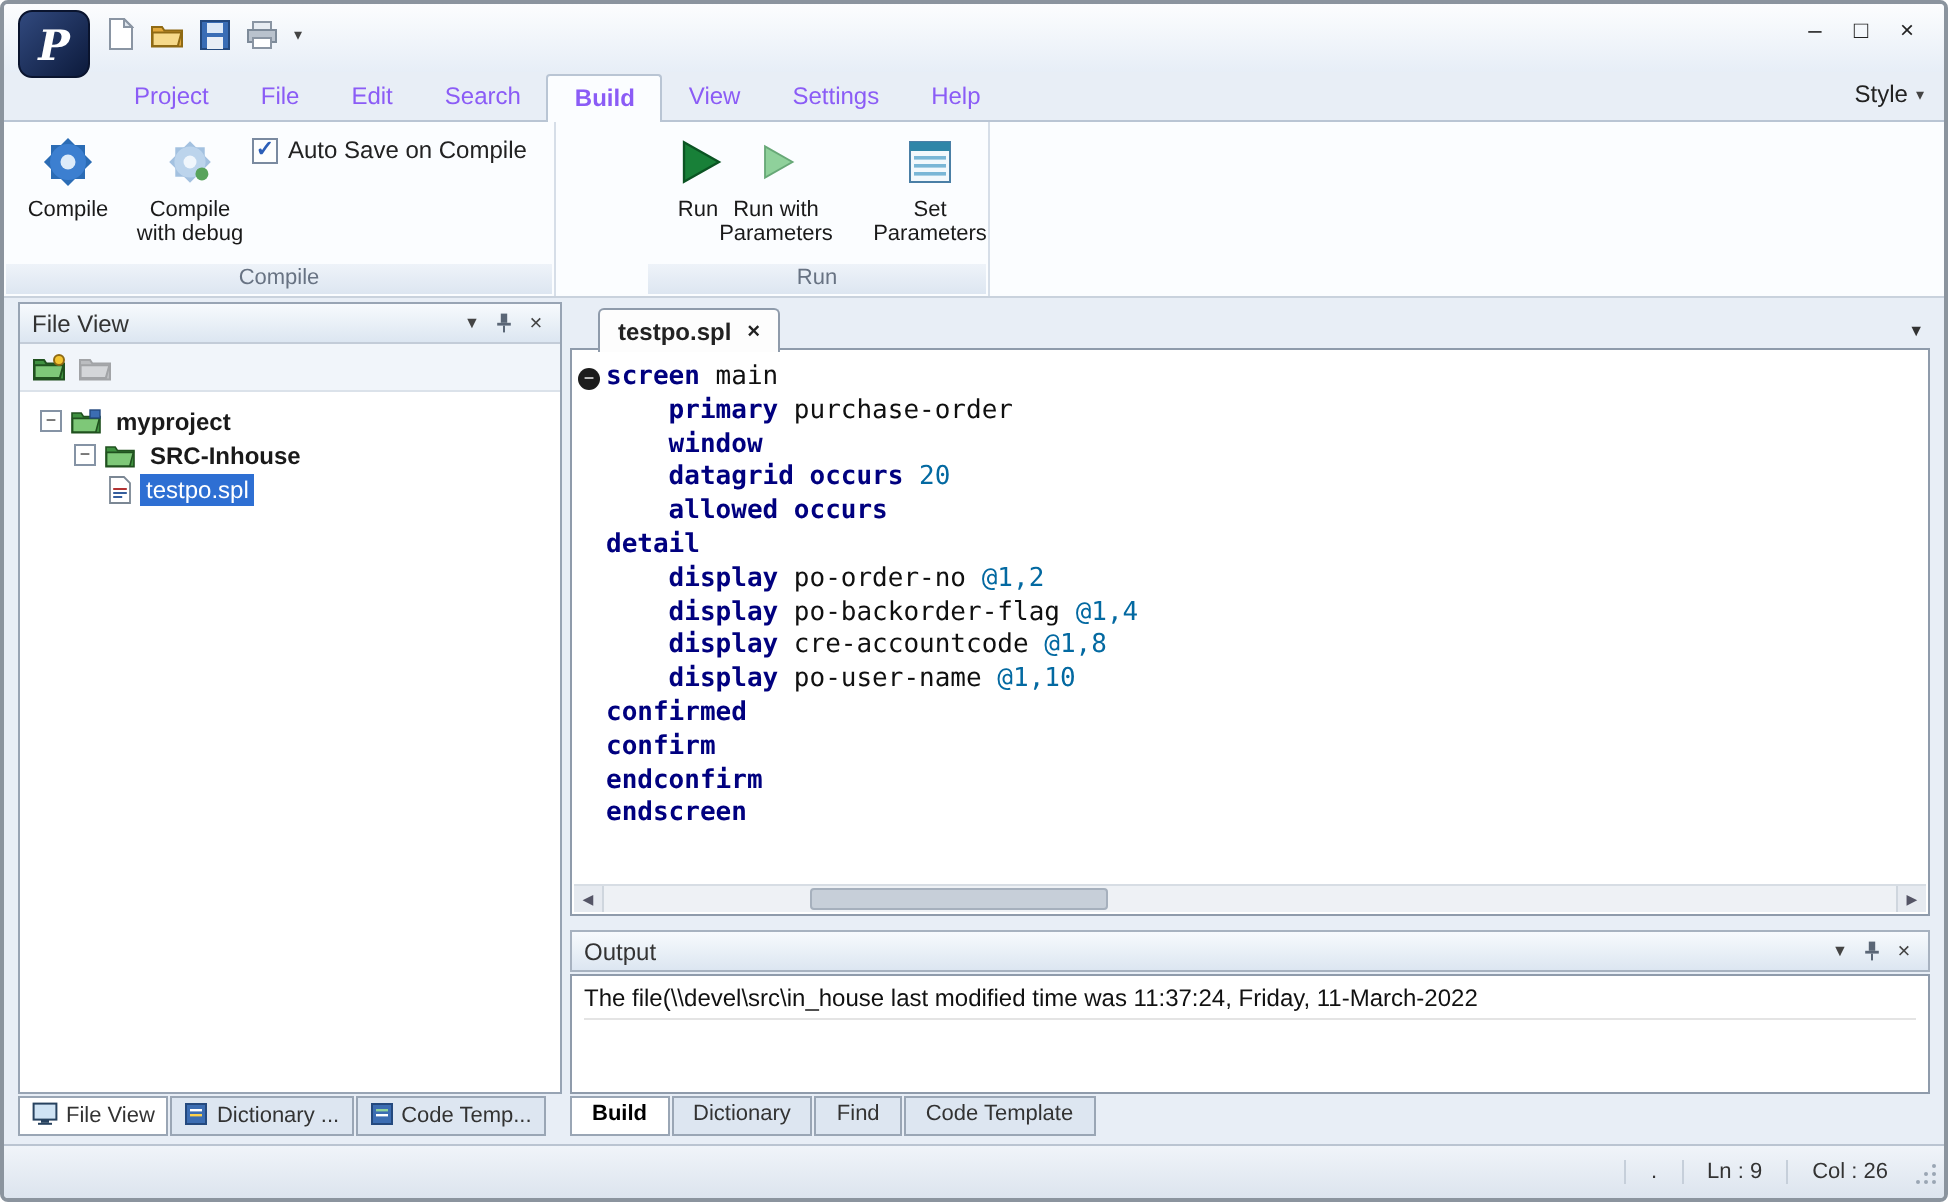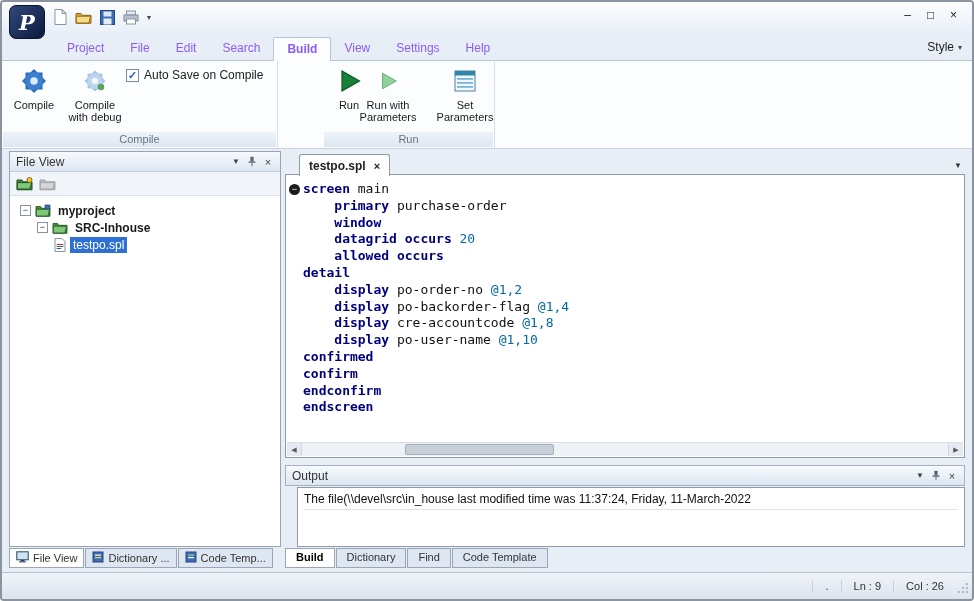--- a/index.html
+++ b/index.html
@@ -77,21 +77,21 @@
   .collapse{position:absolute;left:3px;top:9px;width:11px;height:11px;border-radius:50%;background:#1c1c1c;color:#fff;display:flex;align-items:center;justify-content:center;font-size:9px;line-height:1;}
   .hscroll{position:absolute;left:1px;right:1px;bottom:1px;height:14px;background:#eef1f5;border-top:1px solid #d7dde4;display:flex;}
   .sarrow{width:15px;height:13px;font-size:7px;color:#556;display:flex;align-items:center;justify-content:center;background:#e6eaf0;border-right:1px solid #cfd6de;}
   .sarrow.right{border-right:none;border-left:1px solid #cfd6de;}
   .strack{flex:1;position:relative;}
   .sthumb{position:absolute;left:16%;width:23%;top:1px;bottom:1px;background:#c7cfd9;border:1px solid #a6b0bd;border-radius:2px;}
 
   
   .output-hdr{position:absolute;left:283px;top:463px;right:7px;height:21px;background:linear-gradient(#f7fafd,#dce6f1);border:1px solid #a7b2c0;display:flex;align-items:center;padding:0 4px 0 6px;font-size:12px;color:#333;}
   .output-hdr .sp{flex:1;}
-  .output-body{position:absolute;left:283px;top:485px;right:7px;height:60px;background:#fff;border:1px solid #8f9bab;padding:4px 6px;font-size:12px;color:#111;margin-left:12px;}
+  .output-body{position:absolute;left:283px;top:485px;right:7px;height:60px;background:#fff;border:1px solid #8f9bab;padding:4px 6px;font-size:12px;color:#111;}
   .outmsg{display:block;padding-bottom:3px;border-bottom:1px solid #e4e4e4;white-space:nowrap;overflow:hidden;}
   .out-tabs{position:absolute;left:283px;top:546px;height:20px;display:flex;gap:1px;}
   .otab{padding:2px 10px;border:1px solid #9aa6b5;background:#dde6f1;font-size:11px;color:#333;white-space:nowrap;}
   .otab.active{background:#fff;font-weight:bold;color:#000;}
 
   
   .statusbar{position:absolute;left:0;right:0;bottom:0;height:27px;background:linear-gradient(#f0f4f9,#dce4ee);border-top:1px solid #bac4d1;display:flex;align-items:center;justify-content:flex-end;font-size:11px;color:#333;padding-right:16px;}
   .sitem{padding:0 12px;border-left:1px solid #c6cfda;white-space:nowrap;}
   .sitem:last-of-type{border-right:1px solid #c6cfda;}
   .grip{position:absolute;right:3px;bottom:3px;}

